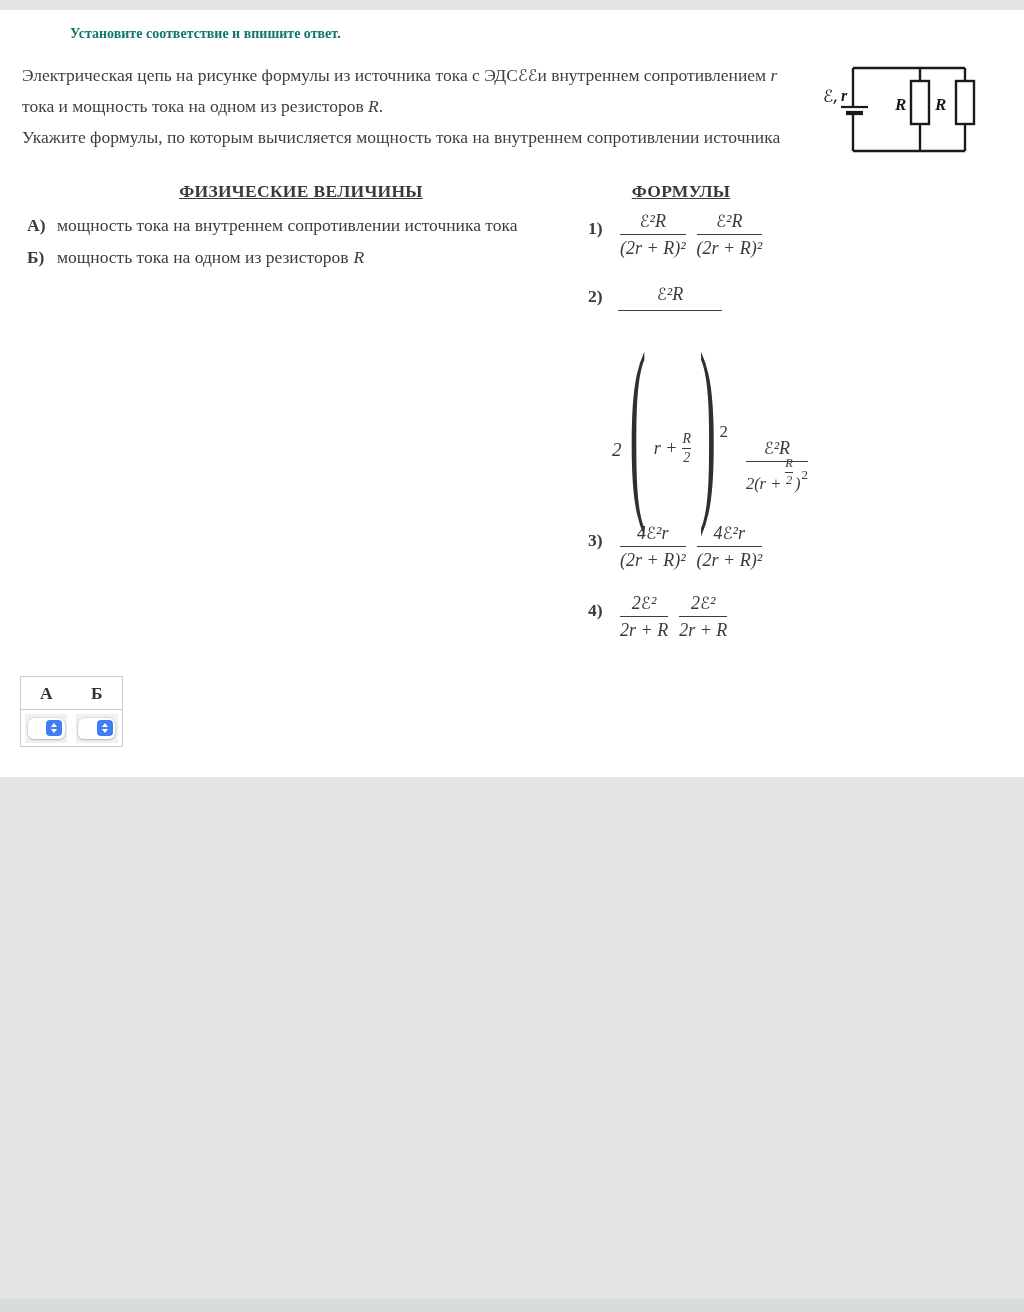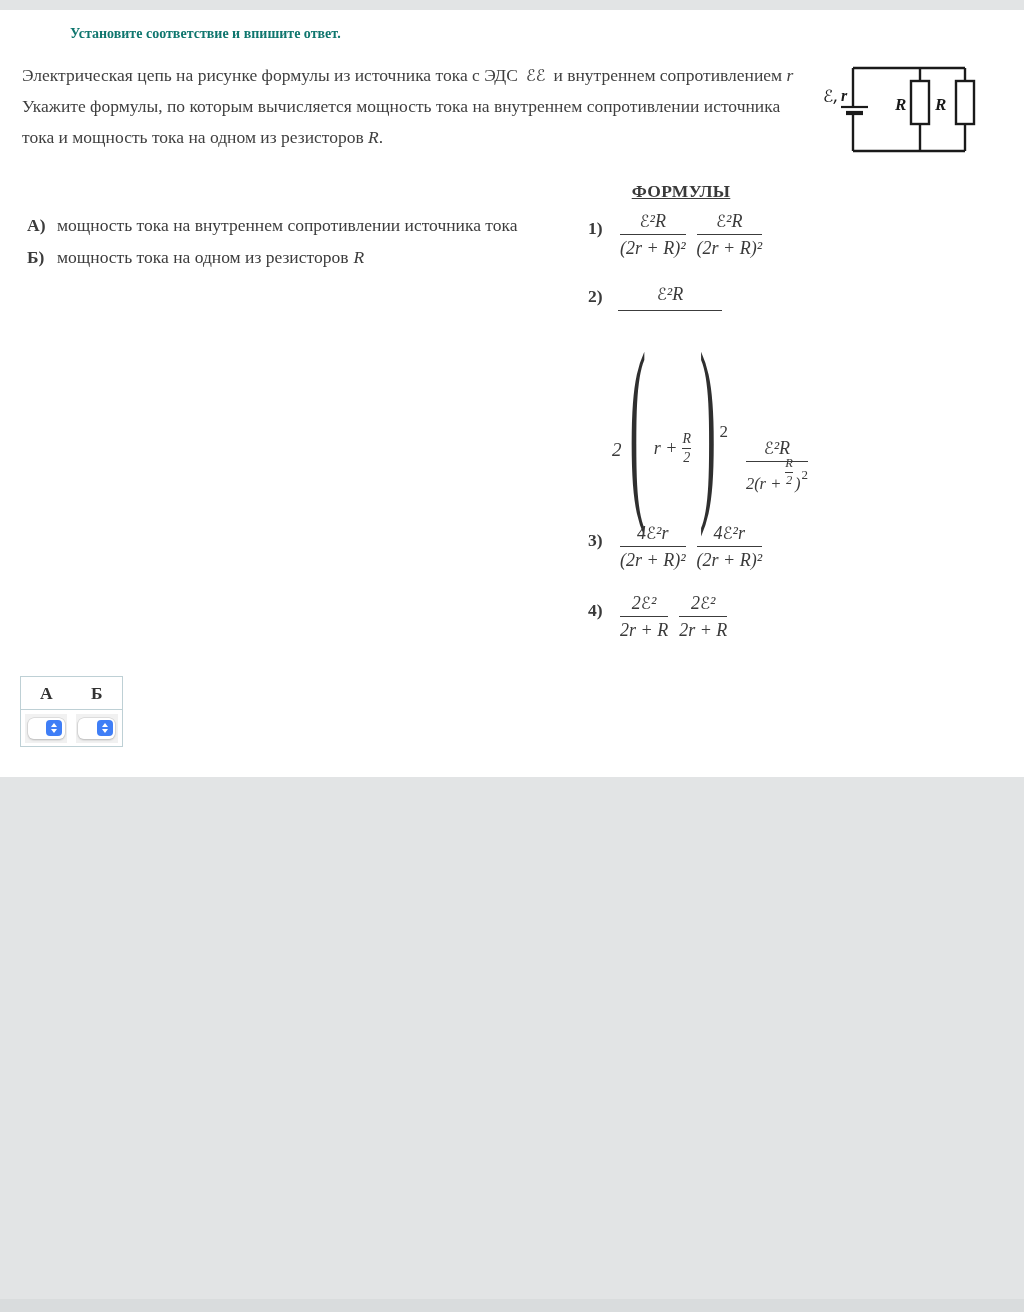--- a/index.html
+++ b/index.html
@@ -24,21 +24,21 @@
     position:absolute; left:22px; top:16px;
     font-size:14px; font-weight:bold; color:#0f766e;margin-left:48px;
   }
   .problem {
     position:absolute; left:22px; top:50px;
     font-size:17.5px; color:#3f3f3f;
   }
   .problem .pline { height:31px; line-height:31px; white-space:nowrap; }
   .v { font-style:italic; }
   .script-e { font-family:"DejaVu Sans","DejaVu Serif",serif; font-style:italic; font-size:0.92em; }
-  .emf-inline { margin:0 8px; }
+  .emf-inline { margin:0 0; }
 
   
   .circuit { position:absolute; left:820px; top:46px; }
 
   
   .col-header {
     position:absolute; top:171px; font-size:17.5px; font-weight:bold;
     text-decoration:underline; text-align:center; color:#3a3a3a;
     letter-spacing:0.3px;
   }
@@ -119,22 +119,22 @@
 </style>
 </head>
 <body>
 
 <div class="content">
 
   <div class="page-title">Установите соответствие и впишите ответ.</div>
 
   <div class="problem">
     <div class="pline"><span>Электрическая цепь на рисунке формулы из источника тока с ЭДС</span><span class="script-e emf-inline">ℰℰ</span><span>и внутреннем сопротивлением</span> <span class="v">r</span></div>
+    <div class="pline"><span>тока и мощность тока на одном из резисторов</span> <span class="v">R</span><span>.</span></div>
     <div class="pline">Укажите формулы, по которым вычисляется мощность тока на внутреннем сопротивлении источника</div>
-    <div class="pline"><span>тока и мощность тока на одном из резисторов</span> <span class="v">R</span><span>.</span></div>
   </div>
 
   <svg class="circuit" width="165" height="112" viewBox="0 0 165 112">
 
     <line x1="33" y1="12" x2="145" y2="12" stroke="#1a1a1a" stroke-width="2.4"></line>
     <line x1="145" y1="12" x2="145" y2="95" stroke="#1a1a1a" stroke-width="2.4"></line>
     <line x1="33" y1="95" x2="145" y2="95" stroke="#1a1a1a" stroke-width="2.4"></line>
     <line x1="33" y1="12" x2="33" y2="51" stroke="#1a1a1a" stroke-width="2.4"></line>
     <line x1="33" y1="57" x2="33" y2="95" stroke="#1a1a1a" stroke-width="2.4"></line>
 
@@ -147,20 +147,21 @@
     <rect x="91" y="25" width="18" height="43" fill="#ffffff" stroke="#1a1a1a" stroke-width="2.4"></rect>
 
     <rect x="136" y="25" width="18" height="43" fill="#ffffff" stroke="#1a1a1a" stroke-width="2.4"></rect>
 
     <text x="3" y="46" font-size="17" font-style="italic" font-family="DejaVu Sans, DejaVu Serif, serif" fill="#1a1a1a">ℰ,</text>
     <text x="21" y="45" font-size="16" font-style="italic" font-weight="bold" fill="#1a1a1a">r</text>
     <text x="75" y="54" font-size="17" font-style="italic" font-weight="bold" fill="#1a1a1a">R</text>
     <text x="115" y="54" font-size="17" font-style="italic" font-weight="bold" fill="#1a1a1a">R</text>
   </svg>
 
+  <div class="col-header left">ФИЗИЧЕСКИЕ ВЕЛИЧИНЫ</div>
   <div class="col-header right">ФОРМУЛЫ</div>
 
   <div class="quantity-row" style="top:205px;">
     <span class="qlabel">А)</span><span>мощность тока на внутреннем сопротивлении источника тока</span><span class="qvar"></span>
   </div>
   <div class="quantity-row" style="top:237px;">
     <span class="qlabel">Б)</span><span>мощность тока на одном из резисторов</span><span class="qvar">R</span>
   </div>
 
   <div class="formula-row math" style="left:588px; top:200px;">

